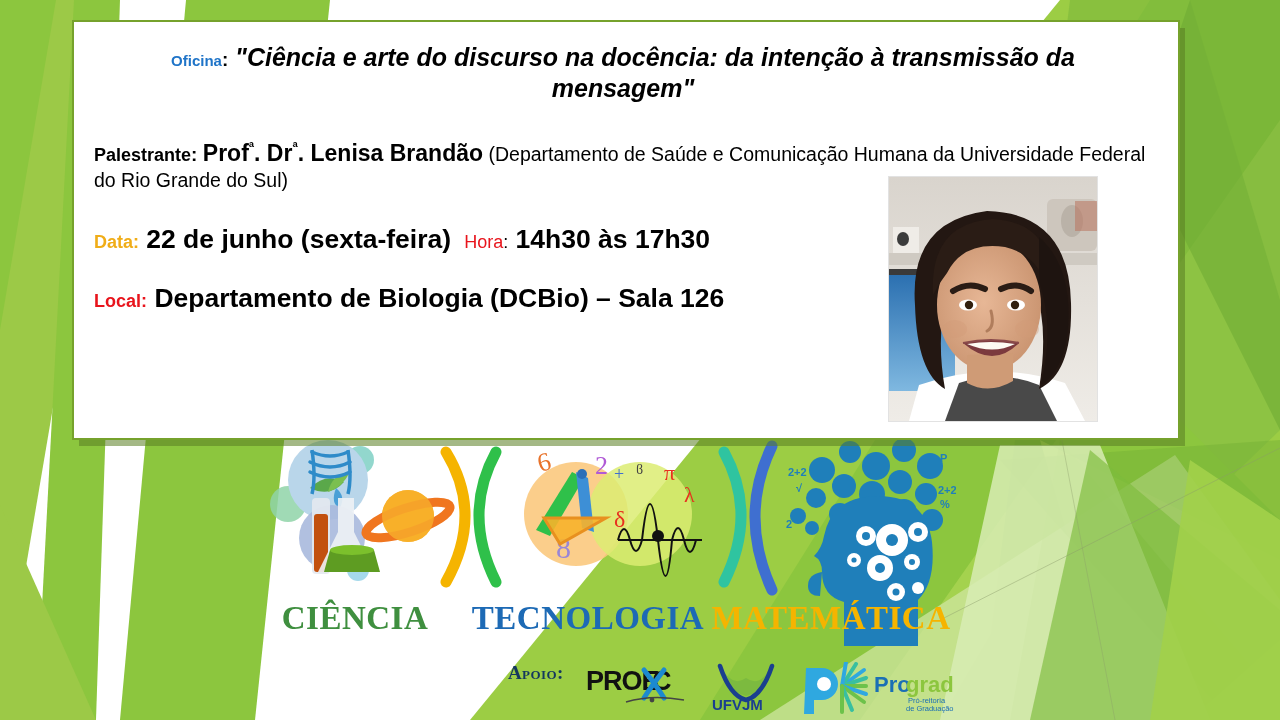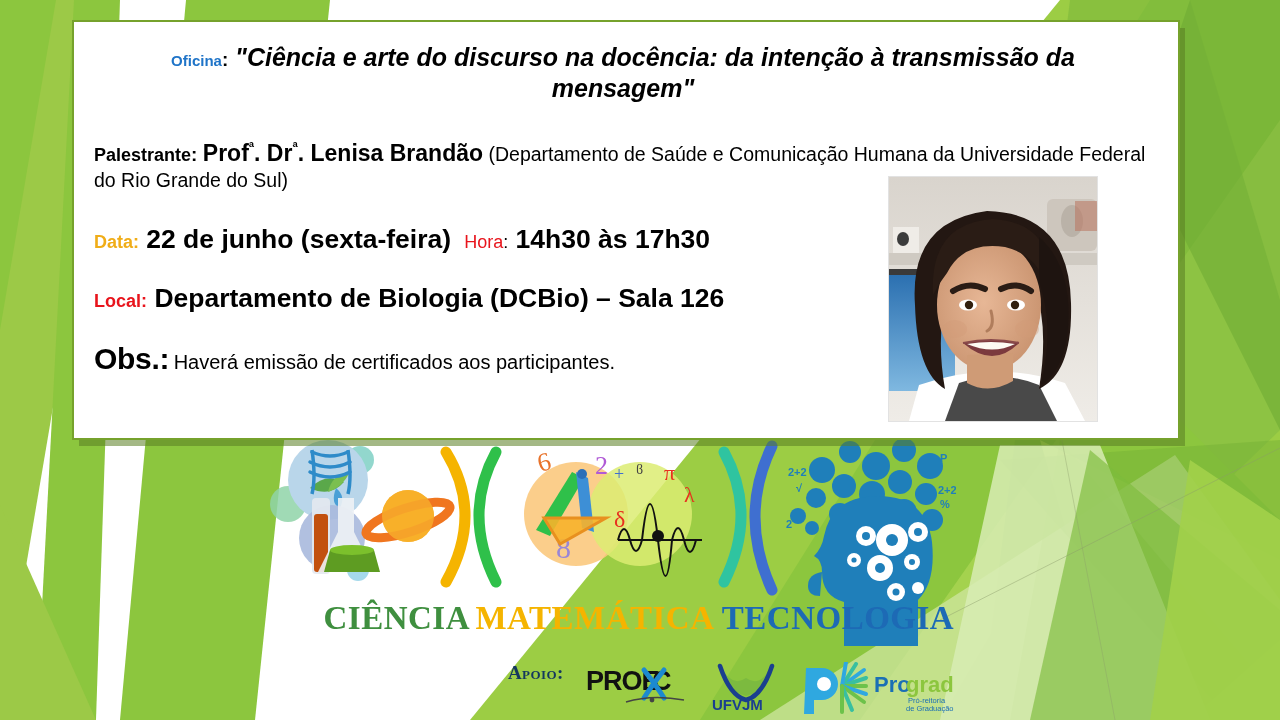--- a/index.html
+++ b/index.html
@@ -65,21 +65,21 @@
   .stem{position:absolute;left:240px;top:432px;width:716px;height:220px;z-index:4;}
   .stem svg{display:block;width:716px;height:220px;}
 
   .stem-labels{position:absolute;left:240px;top:600px;width:716px;height:46px;z-index:5;
     display:flex;justify-content:space-between;align-items:flex-start;}
   .stem-label{
     font-family:"Liberation Serif","DejaVu Serif",serif;
     font-variant:small-caps;font-weight:bold;font-size:33px;
     letter-spacing:.5px;white-space:nowrap;
   }
-  .lb-ciencia{color:#3f8f3f;width:230px;text-align:right;}
+  .lb-ciencia{color:#3f8f3f;width:230px;text-align:center;}
   .lb-matematica{color:#f5b400;width:250px;text-align:center;}
   .lb-tecnologia{color:#1d6ab5;width:236px;text-align:center;}
 
   
   .support{position:absolute;left:508px;top:662px;height:56px;display:flex;align-items:flex-start;gap:14px;z-index:7;}
   .apoio{
     font-family:"Liberation Serif","DejaVu Serif",serif;
     font-variant:small-caps;font-weight:bold;font-size:19px;color:#14385e;
     letter-spacing:.4px;margin-right:8px;
   }
@@ -142,24 +142,20 @@
       <span class="val-strong">22 de junho (sexta-feira)</span>
       <span class="lbl-hora">Hora</span><span class="lbl-hora" style="margin-left:0;color:#000">:</span>
       <span class="val-strong">14h30 às 17h30</span>
     </p>
 
     <p class="row row-local">
       <span class="lbl-local">Local:</span>
       <span class="val-strong">Departamento de Biologia (DCBio) – Sala 126</span>
     </p>
 
-    <p class="row row-obs">
-      <span class="lbl-obs">Obs.:</span>
-      <span class="obs-txt">Haverá emissão de certificados aos participantes.</span>
-    </p>
 
     <div class="photo">
       <svg viewBox="0 0 208 244" preserveAspectRatio="none">
         <defs>
           <radialGradient id="skin" cx="45%" cy="48%" r="60%">
             <stop offset="0%" stop-color="#e7b796"></stop>
             <stop offset="100%" stop-color="#c9936f"></stop>
           </radialGradient>
           <linearGradient id="mon" x1="0" y1="0" x2="0" y2="1">
             <stop offset="0%" stop-color="#2a6fb0"></stop>
@@ -309,22 +305,22 @@
           <circle cx="678" cy="156" r="6"></circle>
           <circle cx="614" cy="128" r="7"></circle>
             <circle cx="614" cy="128" r="2.6" fill="#1f7fba"></circle>
         </g>
       </g>
     </svg>
   </div>
 
   <div class="stem-labels">
     <span class="stem-label lb-ciencia">CIÊNCIA</span>
+    <span class="stem-label lb-tecnologia">TECNOLOGIA</span>
     <span class="stem-label lb-matematica">MATEMÁTICA</span>
-    <span class="stem-label lb-tecnologia">TECNOLOGIA</span>
   </div>
 
   <div class="support">
     <span class="apoio">Apoio:</span>
 
     <svg class="logo" width="110" height="44" viewBox="0 0 110 44">
       <text x="0" y="28" font-family="'Liberation Sans',sans-serif" font-size="27" font-weight="bold" fill="#111" letter-spacing="-1">PROE</text>
       <text x="66" y="28" font-family="'Liberation Sans',sans-serif" font-size="27" font-weight="bold" fill="#111">C</text>
       <path d="M58 8 q14 18 20 28" stroke="#1c8ad0" stroke-width="5" fill="none" stroke-linecap="round"></path>
       <path d="M78 8 q-14 18 -20 28" stroke="#1c8ad0" stroke-width="5" fill="none" stroke-linecap="round"></path>

